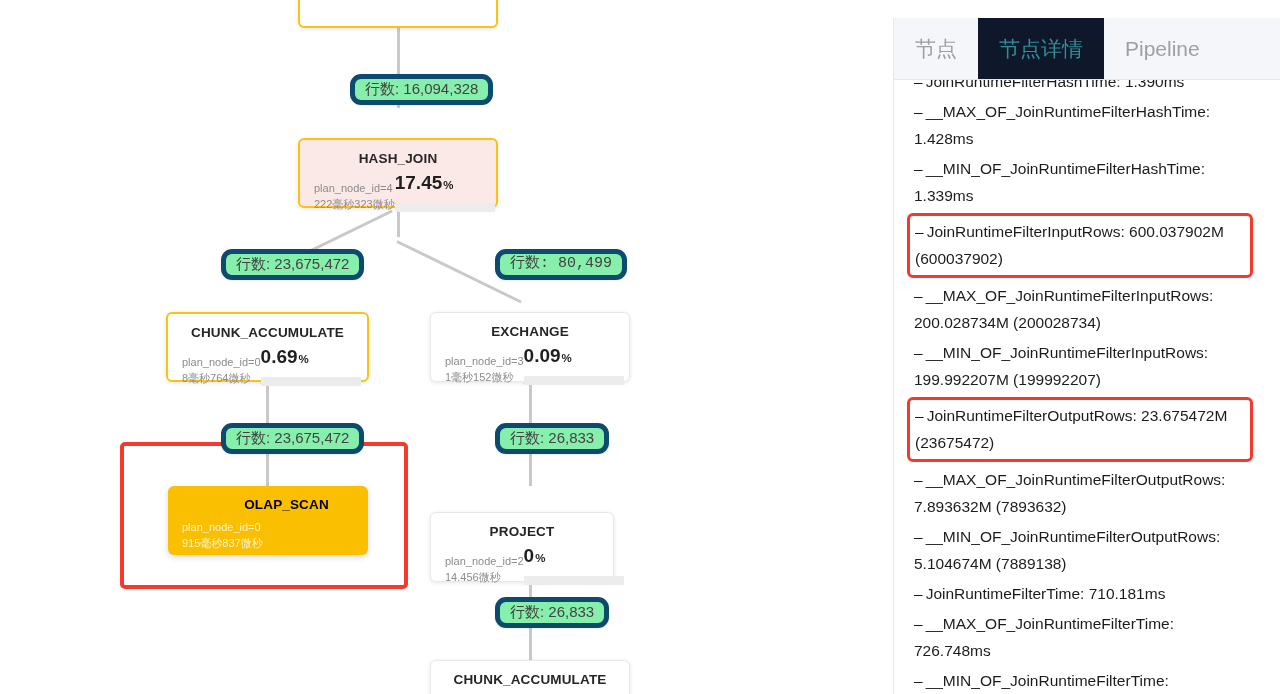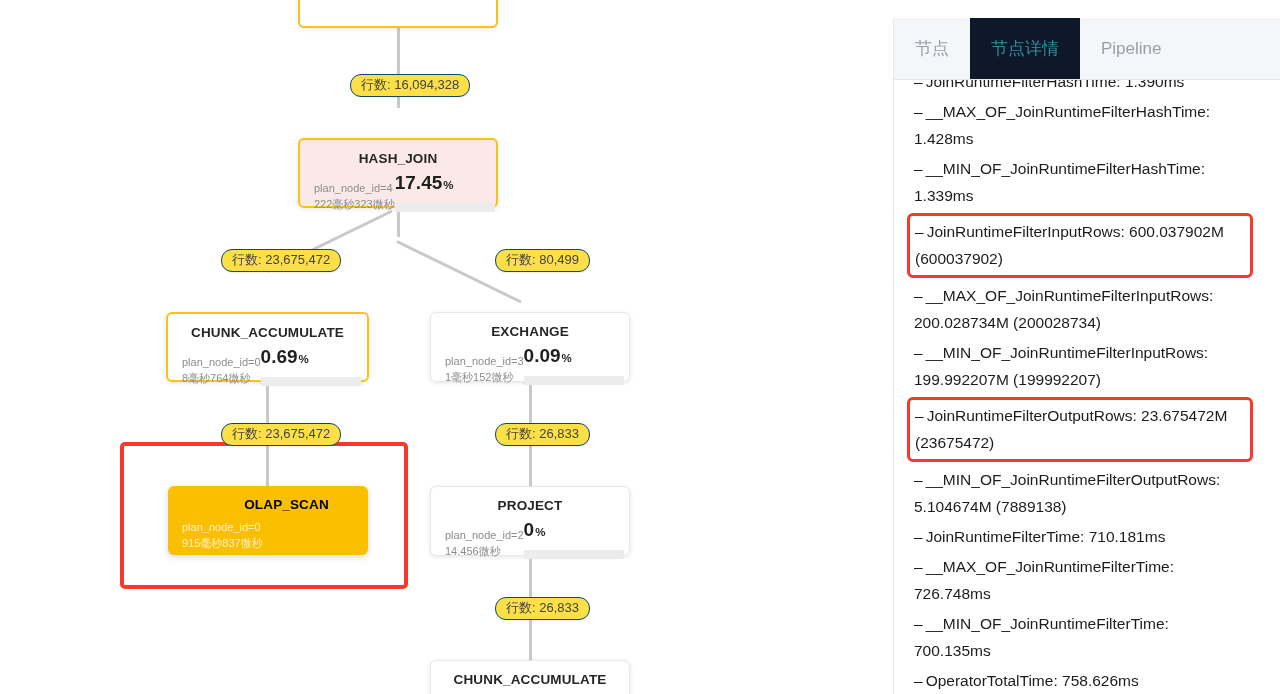--- a/index.html
+++ b/index.html
@@ -65,25 +65,25 @@
     position: absolute;
     width: 0; height: 0;
     border-left: 7px solid transparent;
     border-right: 7px solid transparent;
     border-bottom: 10px solid #c9c9c9;
   }
   .edge-diag { position: absolute; background: #c9c9c9; height: 3px; transform-origin: 0 50%; }
 
   .edge-label {
     position: absolute;
-    background: #fde047;
-    border: 1px solid #0c4a6e;
+    background: #86efac;
+    border: 5px solid #0c4a6e;
     border-radius: 11px;
     box-shadow: 0 1px 2px rgba(0,0,0,0.07);
-    font-size: 13px;
+    font-size: 15px;
     color: #434343;
     padding: 3px 10px 4px 10px;
     white-space: nowrap;
     line-height: 14px;
   }
 
   
   #red-annotation {
     position: absolute;
     border: 4px solid #f5392c;
@@ -102,21 +102,21 @@
   #tabbar {
     display: flex;
     height: 62px;
     background: #f4f6f9;
     border-bottom: 1px solid #e6e8eb;
     align-items: stretch;
   }
   .tab {
     display: flex; align-items: center; justify-content: center;
     padding: 0 21px;
-    font-size: 17px;
+    font-size: 21px;
     color: #9aa0a6;
     background: transparent;
     cursor: pointer;
     user-select: none;
     white-space: nowrap;
   }
   .tab.active {
     background: #0f172a;
     color: #2f8e99;
   }
@@ -224,41 +224,41 @@
     <div class="node fill-gold" id="node-olap-scan" style="left:168px; top:486px; width:200px; height:69px;">
       <div class="node-title">OLAP_SCAN</div>
       <div class="node-body">
         <div class="node-meta">
           <div>plan_node_id=0</div>
           <div>915毫秒837微秒</div>
         </div>
       </div>
     </div>
 
-    <div class="node" id="node-project" style="left:430px; top:486px; width:200px; height:70px;">
+    <div class="node" id="node-project" style="left:430px; top:512px; width:184px; height:70px;">
       <div class="node-title">PROJECT</div>
       <div class="node-body">
         <div class="node-meta">
           <div>plan_node_id=2</div>
           <div>14.456微秒</div>
         </div>
         <div class="node-right">
           <div class="pct"><span>0</span><span class="unit">%</span></div>
           <div class="bar"></div>
         </div>
       </div>
     </div>
 
     <div class="node" id="node-chunk-accumulate-bottom" style="left:430px; top:660px; width:200px; height:70px;">
       <div class="node-title">CHUNK_ACCUMULATE</div>
     </div>
 
     <div class="edge-label" style="left:350px; top:74px;">行数: 16,094,328</div>
     <div class="edge-label" style="left:221px; top:249px;">行数: 23,675,472</div>
-    <div class="edge-label" style="left:495px; top:249px;">行数: 80,499</div>
+    <div class="edge-label" style="left:495px; top:249px;font-family:Liberation Mono, monospace;">行数: 80,499</div>
     <div class="edge-label" style="left:221px; top:423px;">行数: 23,675,472</div>
     <div class="edge-label" style="left:495px; top:423px;">行数: 26,833</div>
     <div class="edge-label" style="left:495px; top:597px;">行数: 26,833</div>
 
   </div>
 
   <div id="panel">
 
     <div id="tabbar">
       <div class="tab">节点</div>
@@ -267,20 +267,21 @@
     </div>
 
     <div id="detail-list">
       <div class="metric clipped-top"><span class="dash">–</span><span>JoinRuntimeFilterHashTime: 1.390ms</span></div>
       <div class="metric"><span class="dash">–</span><span>__MAX_OF_JoinRuntimeFilterHashTime: 1.428ms</span></div>
       <div class="metric"><span class="dash">–</span><span>__MIN_OF_JoinRuntimeFilterHashTime: 1.339ms</span></div>
       <div class="metric boxed"><span class="dash">–</span><span>JoinRuntimeFilterInputRows: 600.037902M (600037902)</span></div>
       <div class="metric"><span class="dash">–</span><span>__MAX_OF_JoinRuntimeFilterInputRows: 200.028734M (200028734)</span></div>
       <div class="metric"><span class="dash">–</span><span>__MIN_OF_JoinRuntimeFilterInputRows: 199.992207M (199992207)</span></div>
       <div class="metric boxed"><span class="dash">–</span><span>JoinRuntimeFilterOutputRows: 23.675472M (23675472)</span></div>
+      <div class="metric"><span class="dash">–</span><span>__MAX_OF_JoinRuntimeFilterOutputRows: 7.893632M (7893632)</span></div>
       <div class="metric"><span class="dash">–</span><span>__MIN_OF_JoinRuntimeFilterOutputRows: 5.104674M (7889138)</span></div>
       <div class="metric"><span class="dash">–</span><span>JoinRuntimeFilterTime: 710.181ms</span></div>
       <div class="metric"><span class="dash">–</span><span>__MAX_OF_JoinRuntimeFilterTime: 726.748ms</span></div>
       <div class="metric"><span class="dash">–</span><span>__MIN_OF_JoinRuntimeFilterTime: 700.135ms</span></div>
       <div class="metric"><span class="dash">–</span><span>OperatorTotalTime: 758.626ms</span></div>
     </div>
 
   </div>
 
 </div>

